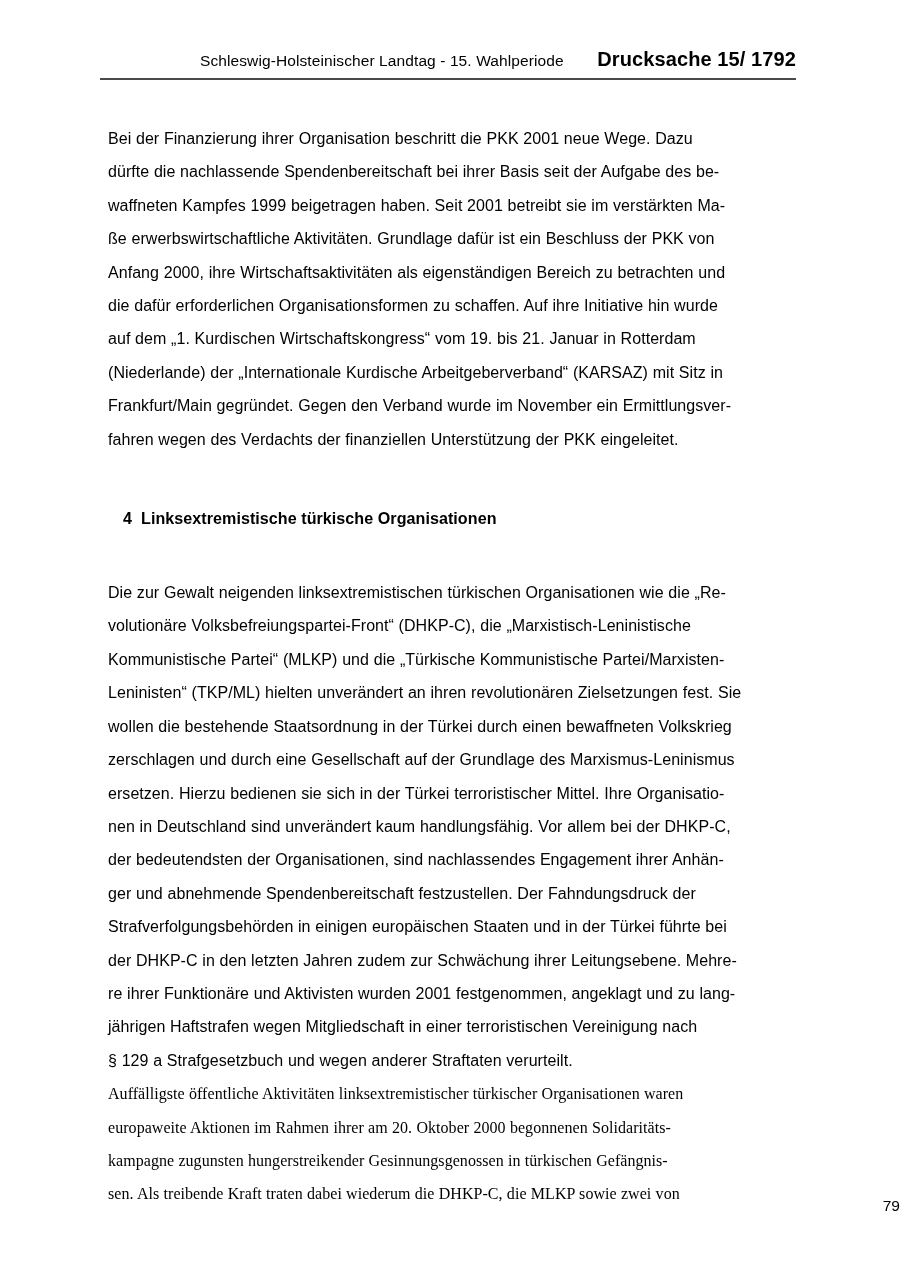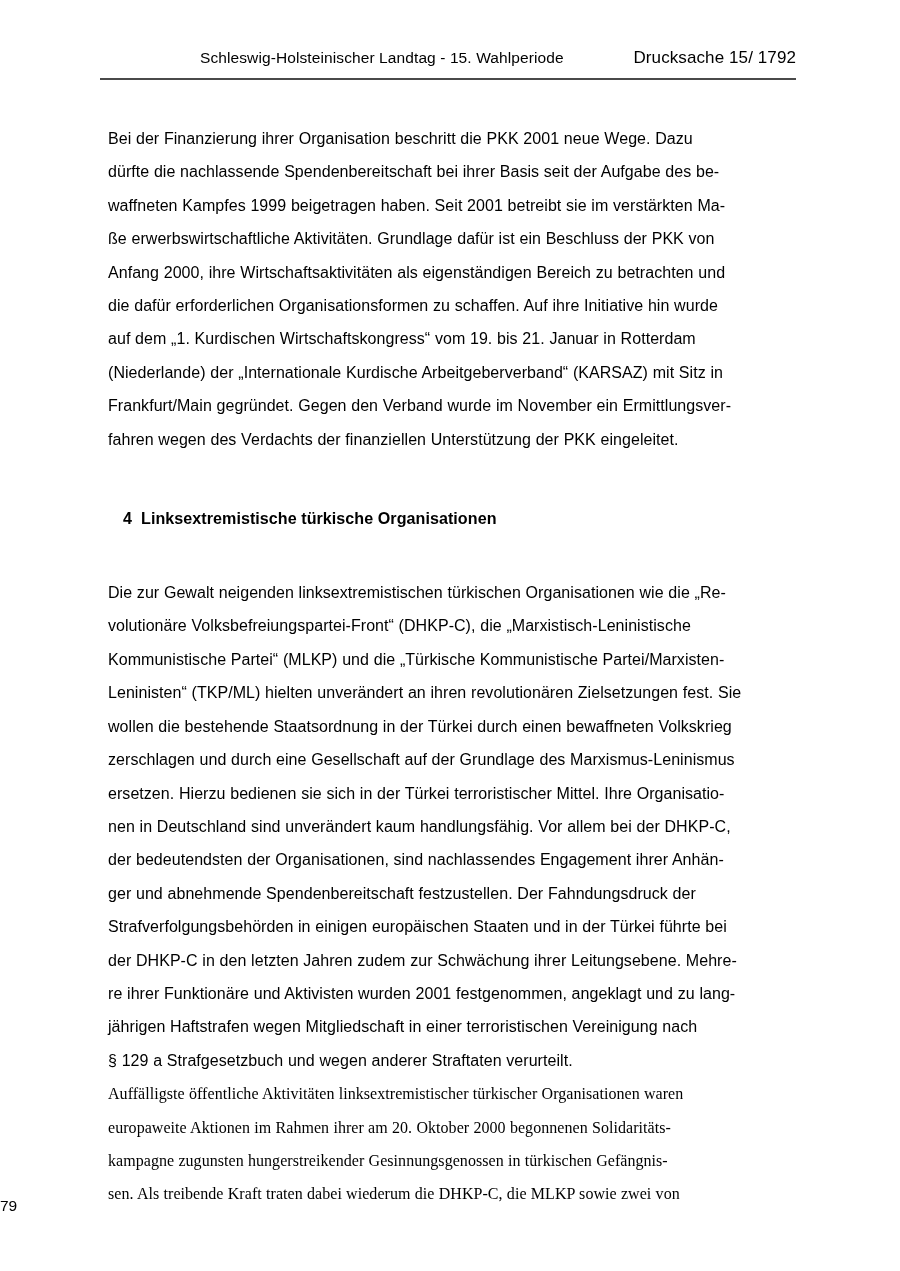--- a/index.html
+++ b/index.html
@@ -36,22 +36,22 @@
     align-items: baseline;
     justify-content: flex-end;
   }
   .header-title {
     font-size: 15.5px;
     letter-spacing: 0.1px;
     white-space: nowrap;
     margin-left: 100px;
   }
   .header-docnum {
-    font-size: 17px;
-    font-weight: normal;
+    font-size: 20px;
+    font-weight: bold;
     white-space: nowrap;
     margin-left: auto;
     letter-spacing: 0.1px;
   }
   .header-rule {
     position: absolute;
     left: 100px;
     top: 78px;
     width: 696px;
     height: 0;
@@ -93,21 +93,21 @@
     display: inline-block;
     margin-right: 9px;
   }
 
   
   .page-number {
     position: absolute;
     left: 0;
     right: 0;
     top: 1196px;
-    text-align: left;
+    text-align: right;
     font-size: 15.5px;
     line-height: 20px;
   }
 </style>
 </head>
 <body>
 
 <div class="page">
 
   <div class="doc-header">

